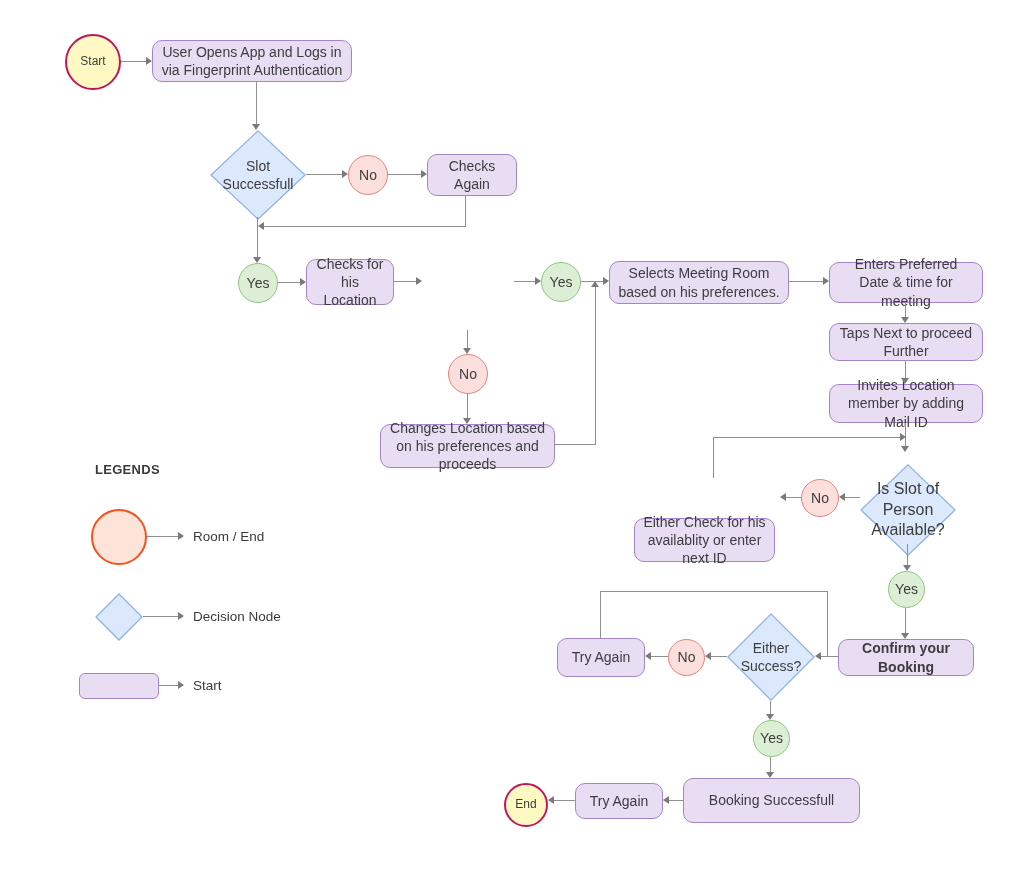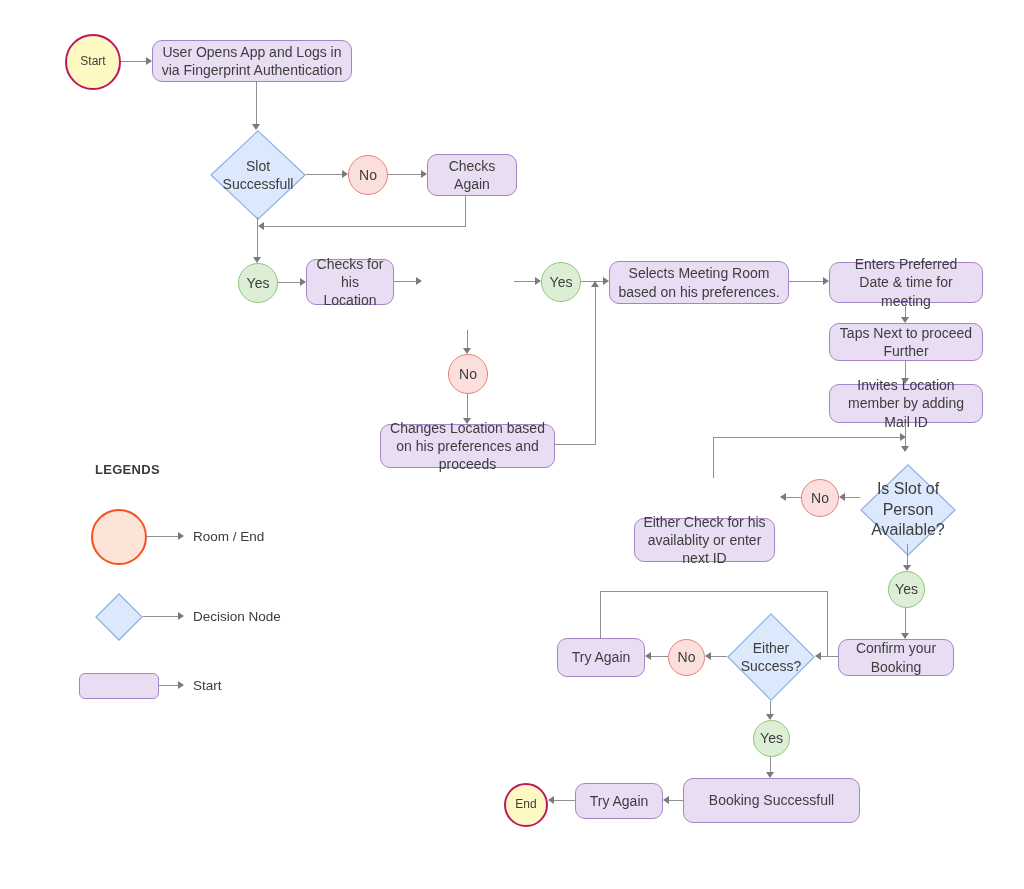--- a/index.html
+++ b/index.html
@@ -78,21 +78,21 @@
       </svg>
     <span class="dlabel" style="padding:0 6px;">Is Slot of Person Available?</span>
   </div>
 
   <div class="node no" style="left:801px;top:479px;width:38px;height:38px;">No</div>
 
   <div class="node action" style="left:634px;top:478px;width:141px;height:44px;margin-top:40px;">Either Check for his availablity or enter next ID</div>
 
   <div class="node yes" style="left:888px;top:571px;width:37px;height:37px;">Yes</div>
 
-  <div class="node action" style="left:838px;top:639px;width:116px;height:37px;">Confirm your Booking</div>
+  <div class="node action" style="left:838px;top:639px;width:136px;height:37px;font-weight:bold;">Confirm your Booking</div>
 
   <div class="node diamond" style="left:727px;top:613px;width:88px;height:88px;">
     <svg class="dshape" viewBox="0 0 100 100" preserveAspectRatio="none">
         <polygon points="50,1 99,50 50,99 1,50"></polygon>
       </svg>
     <span class="dlabel">Either Success?</span>
   </div>
 
   <div class="node no" style="left:668px;top:639px;width:37px;height:37px;">No</div>
 

